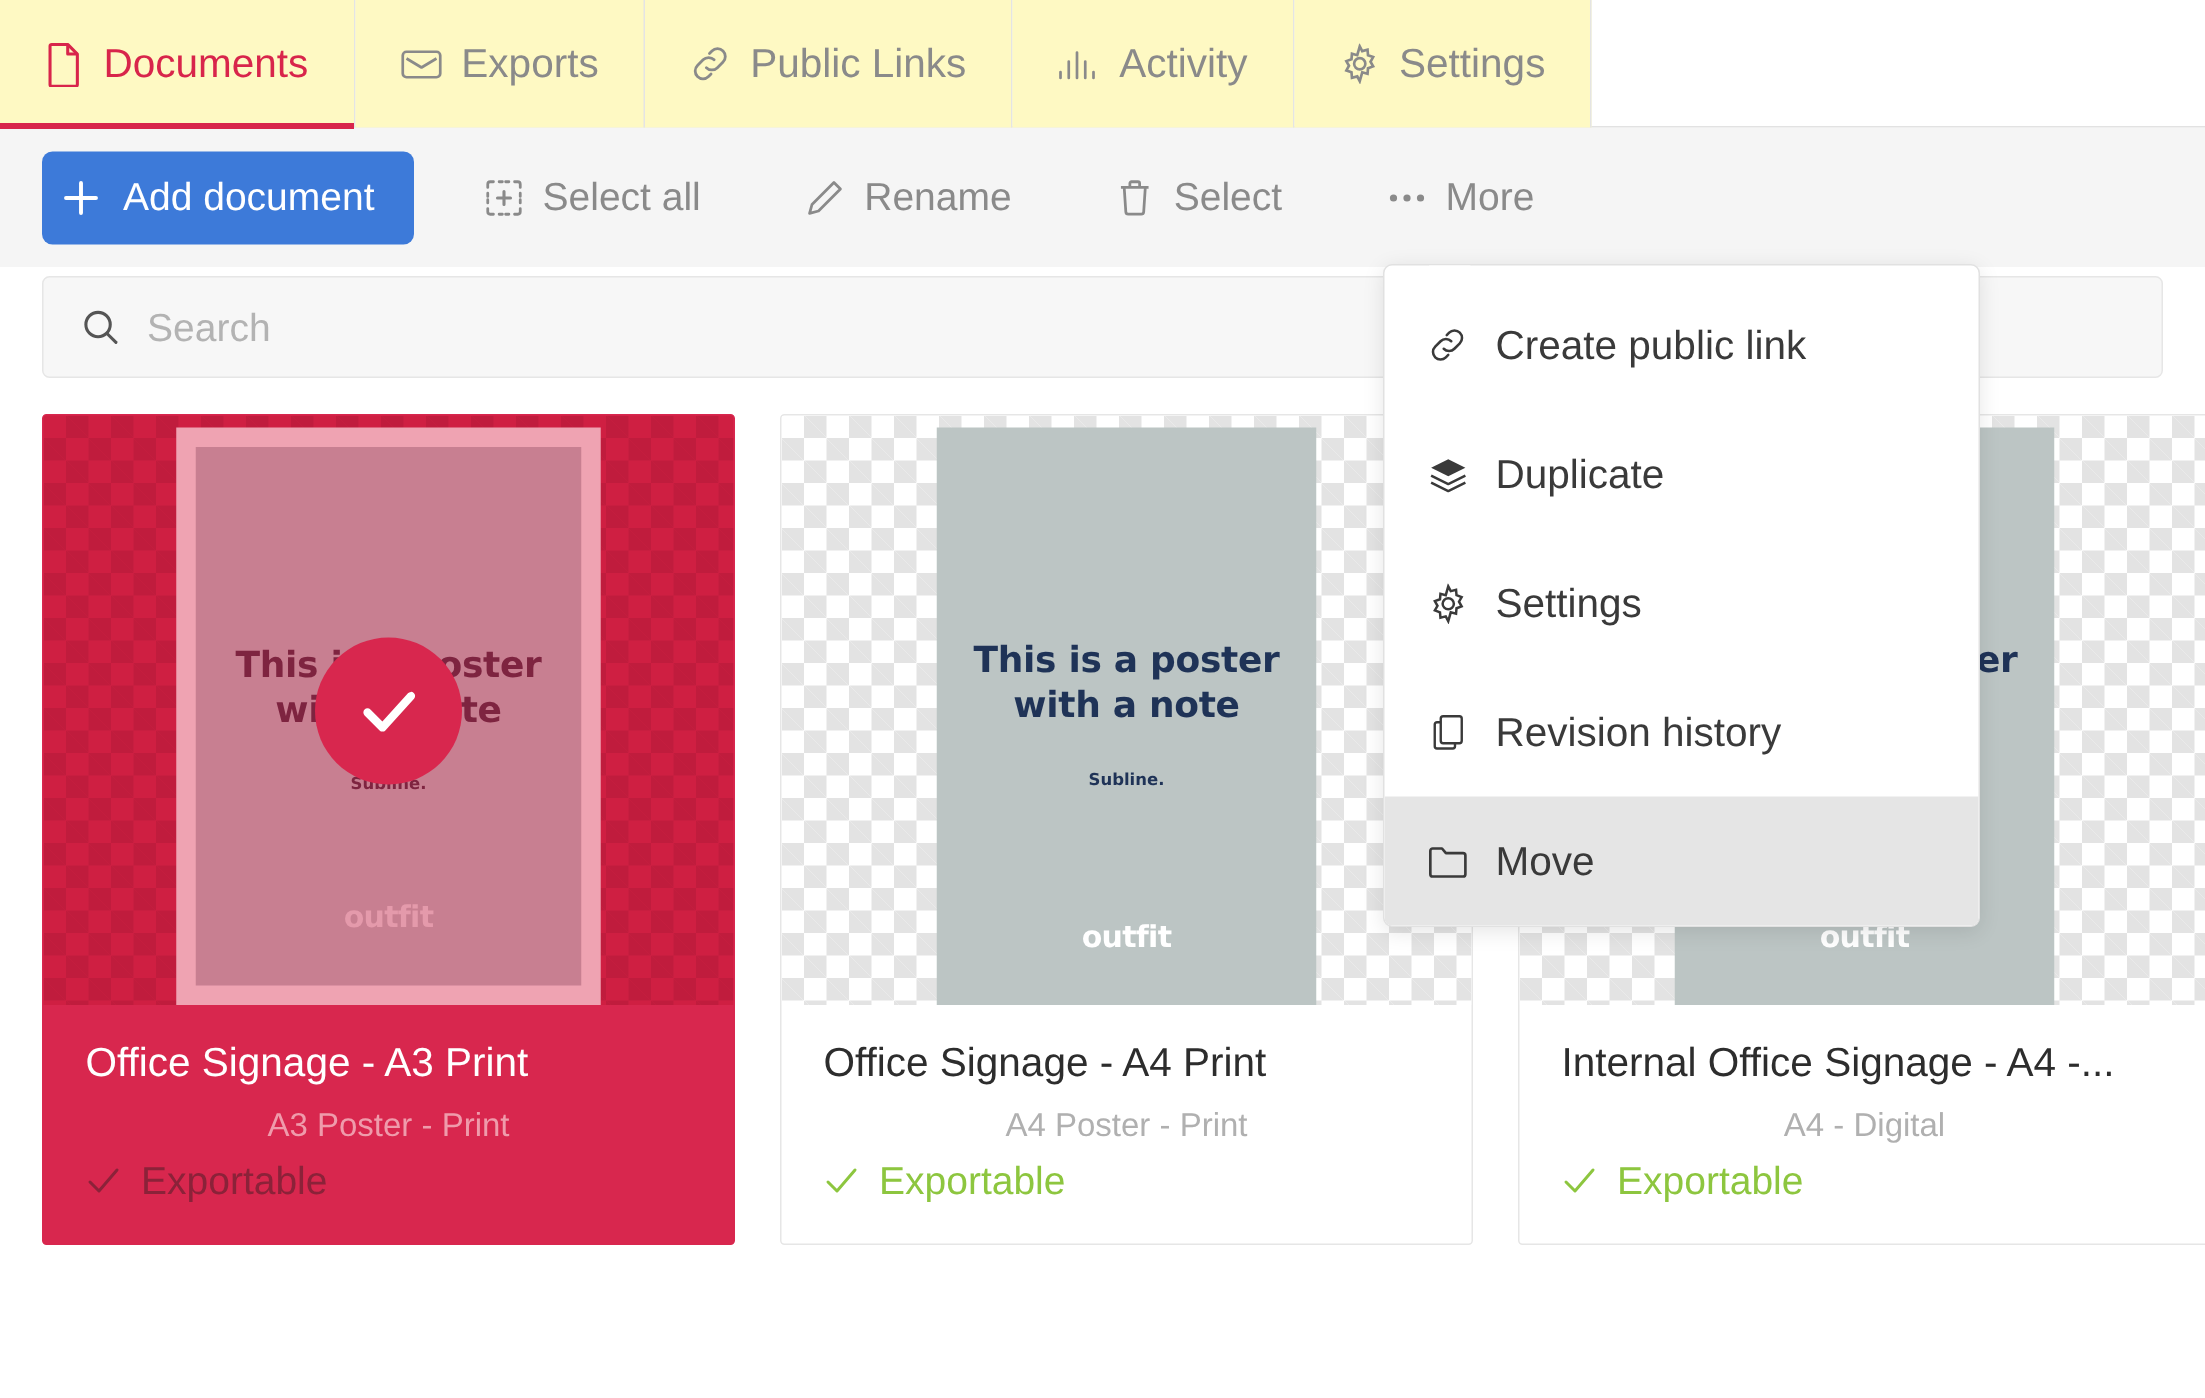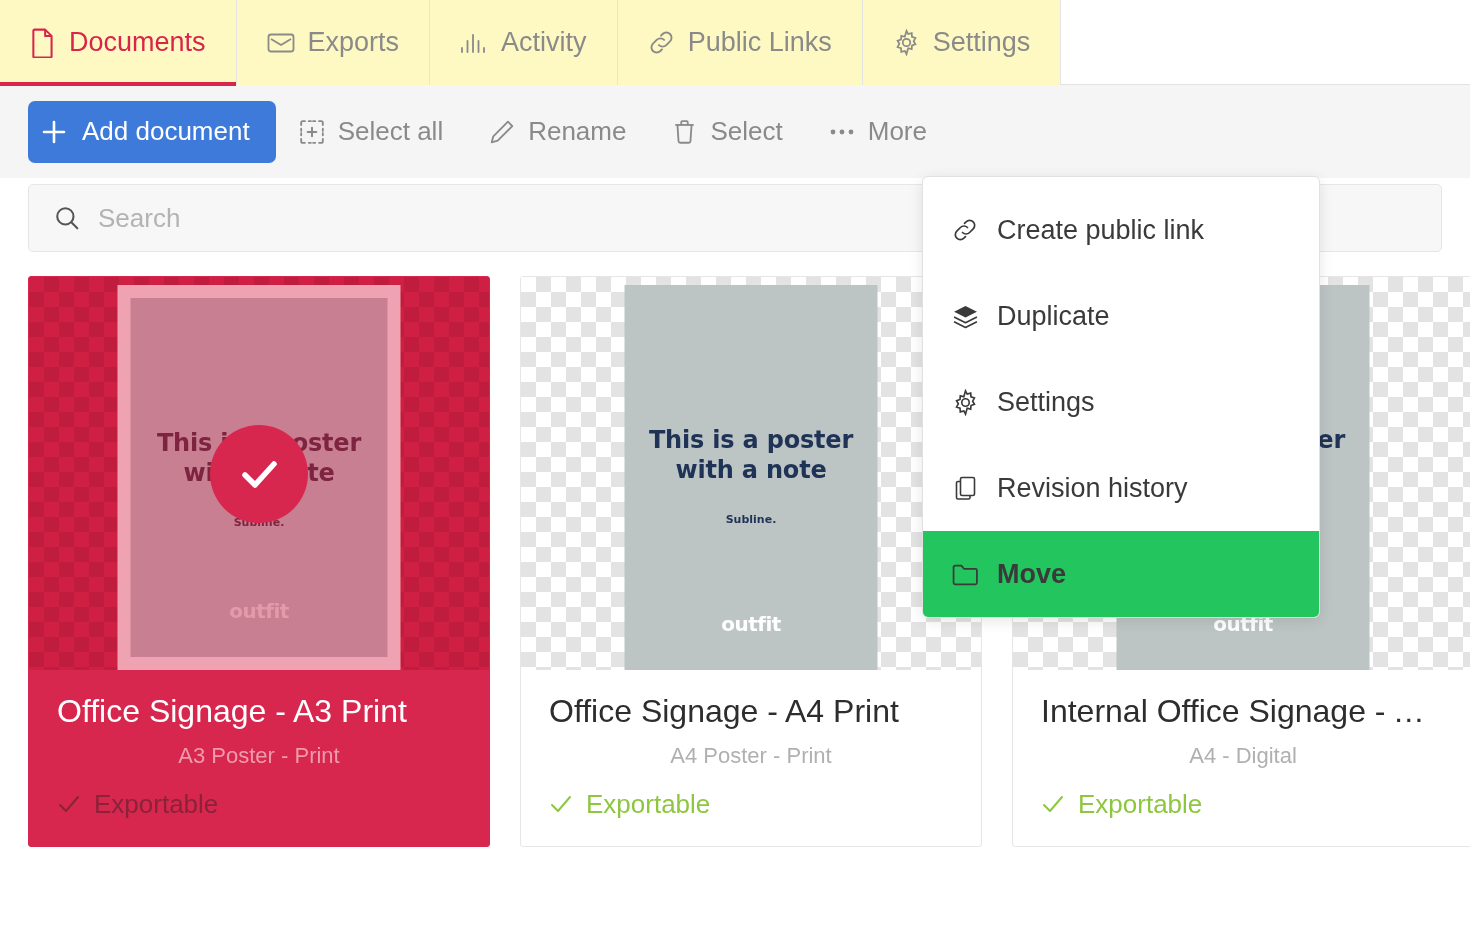--- a/index.html
+++ b/index.html
@@ -81,20 +81,21 @@
     color: #8a8a8a;
     font-size: 26px;
     padding: 0 23px;
     height: 62px;
     cursor: pointer;
     position: relative;
     background: transparent;
     border: none;
     font-family: "Liberation Sans", sans-serif;
     white-space: nowrap;
+    margin-left: 24px;
   }
   .tool-action:first-of-type { margin-left: 22px; }
   .tool-action .ico { display: flex; align-items: center; }
 
   
   .search-wrap {
     padding: 0 28px;
     background: #ffffff;
     position: relative;
     z-index: 1;
@@ -235,41 +236,41 @@
     border-radius: 50%;
     background: #d8274e;
     display: flex;
     align-items: center;
     justify-content: center;
     z-index: 3;
   }
 
   .card-body { padding: 22px 28px 26px 28px; }
   .card-title {
-    font-size: 32px;
+    font-size: 27px;
     color: #2d2d2d;
     white-space: nowrap;
     overflow: hidden;
     text-overflow: ellipsis;
     line-height: 1.2;
   }
   .card.selected .card-title { color: #ffffff; }
   .card-sub {
     font-size: 22px;
     color: #b0b0b0;
     margin-top: 13px;
     line-height: 1.2;
     text-align: center;
   }
   .card.selected .card-sub { color: #ef9bab; }
   .card-status {
     display: flex;
     align-items: center;
     gap: 13px;
-    margin-top: 19px;
+    margin-top: 8px;
     font-size: 26px;
     color: #8dc63f;
     line-height: 1.2;
     text-align: right;
   }
   .card.selected .card-status { color: #8b2239; }
 
   
   .dropdown {
     position: absolute;
@@ -300,21 +301,21 @@
     align-items: center;
     gap: 18px;
     height: 86px;
     padding: 0 28px;
     font-size: 27px;
     color: #3a3a3a;
     cursor: pointer;
     position: relative;
   }
   .menu-item:first-child { margin-top: 10px; }
-  .menu-item.hovered { background: #22c55e; font-weight: bold; }
+  .menu-item.hovered { background: #e5e5e5; }
   .menu-item .ico { display: flex; align-items: center; justify-content: center; width: 28px; }
 
   svg { display: block; }
 </style>
 </head>
 <body>
 
 <div class="tabbar">
 
   <div class="tab active">
@@ -332,35 +333,35 @@
       <svg width="28" height="24" viewBox="0 0 28 24" fill="none" stroke="#8a8a8a" stroke-width="1.8" stroke-linejoin="round">
         <rect x="1.5" y="3.5" width="25" height="17" rx="2.5"></rect>
         <path d="M4 8l10 6 10-6"></path>
       </svg>
     </span>
     <span class="tab-label">Exports</span>
   </div>
 
   <div class="tab">
     <span class="ico">
-      <svg width="28" height="22" viewBox="0 0 28 22" fill="none" stroke="#8a8a8a" stroke-width="1.8" stroke-linecap="round">
-        <path d="M2 16v4M7.5 9v11M13 3v17M18.5 9v11M24 16v4"></path>
-      </svg>
-    </span>
-    <span class="tab-label">Activity</span>
-  </div>
-
-  <div class="tab">
-    <span class="ico">
       <svg width="27" height="27" viewBox="0 0 26 26" fill="none" stroke="#8a8a8a" stroke-width="1.8" stroke-linecap="round">
         <path d="M10.5 15.5a5 5 0 0 0 7.1 0l3.6-3.6a5 5 0 0 0-7.1-7.1l-1.6 1.6"></path>
         <path d="M15.5 10.5a5 5 0 0 0-7.1 0l-3.6 3.6a5 5 0 0 0 7.1 7.1l1.6-1.6"></path>
       </svg>
     </span>
     <span class="tab-label">Public Links</span>
+  </div>
+
+  <div class="tab">
+    <span class="ico">
+      <svg width="28" height="22" viewBox="0 0 28 22" fill="none" stroke="#8a8a8a" stroke-width="1.8" stroke-linecap="round">
+        <path d="M2 16v4M7.5 9v11M13 3v17M18.5 9v11M24 16v4"></path>
+      </svg>
+    </span>
+    <span class="tab-label">Activity</span>
   </div>
 
   <div class="tab">
     <span class="ico">
       <svg width="27" height="27" viewBox="0 0 26 26" fill="none" stroke="#8a8a8a" stroke-width="1.7">
         <circle cx="13" cy="13" r="3.6"></circle>
         <path d="M13 1.8l1.6 3.1 3.4-.9.3 3.5 3.3 1.2-1.7 3 1.7 3-3.3 1.2-.3 3.5-3.4-.9L13 24.2l-1.6-3.1-3.4.9-.3-3.5-3.3-1.2 1.7-3-1.7-3 3.3-1.2.3-3.5 3.4.9z"></path>
       </svg>
     </span>
     <span class="tab-label">Settings</span>

